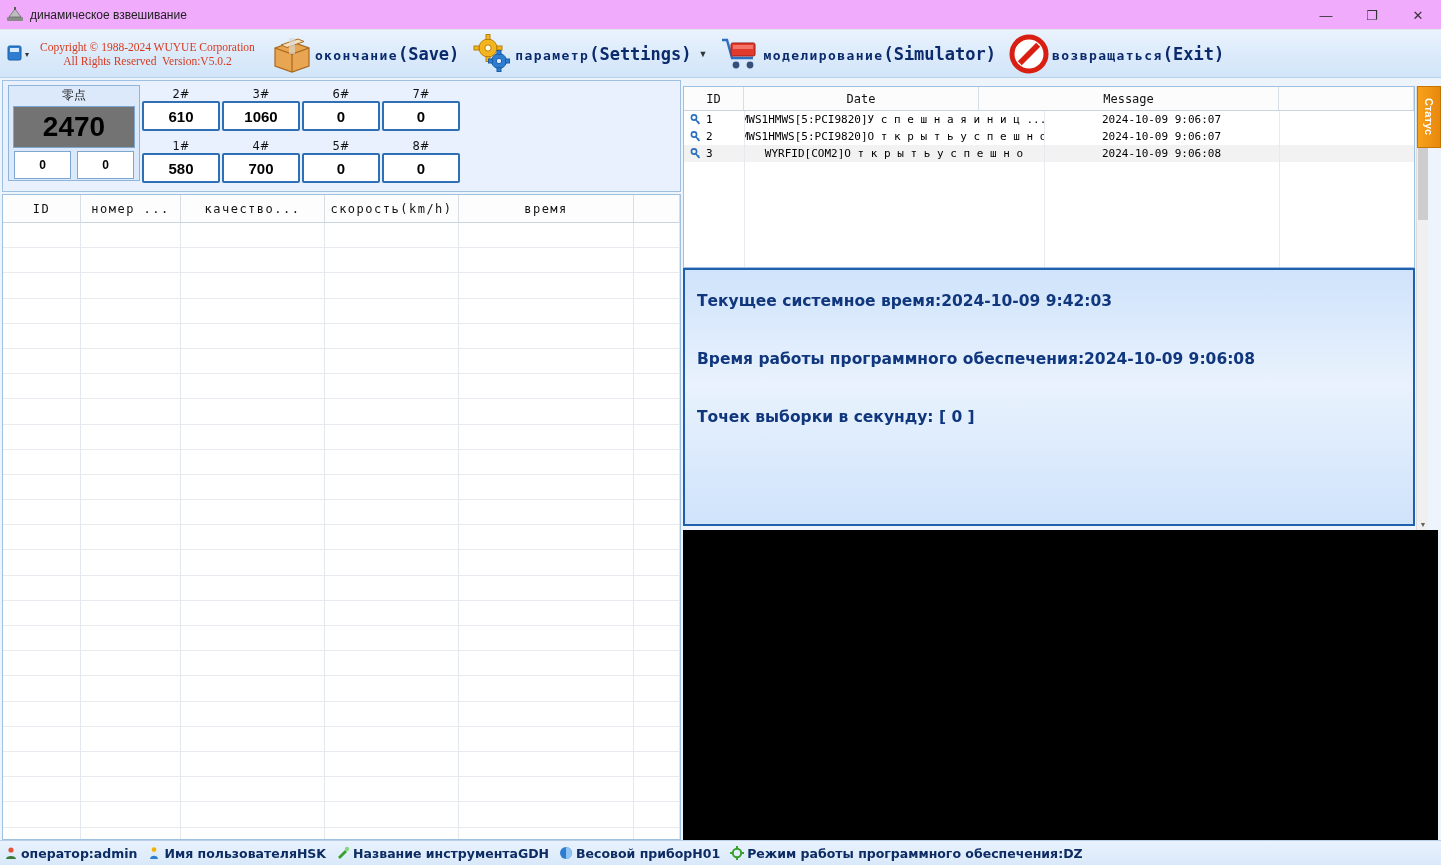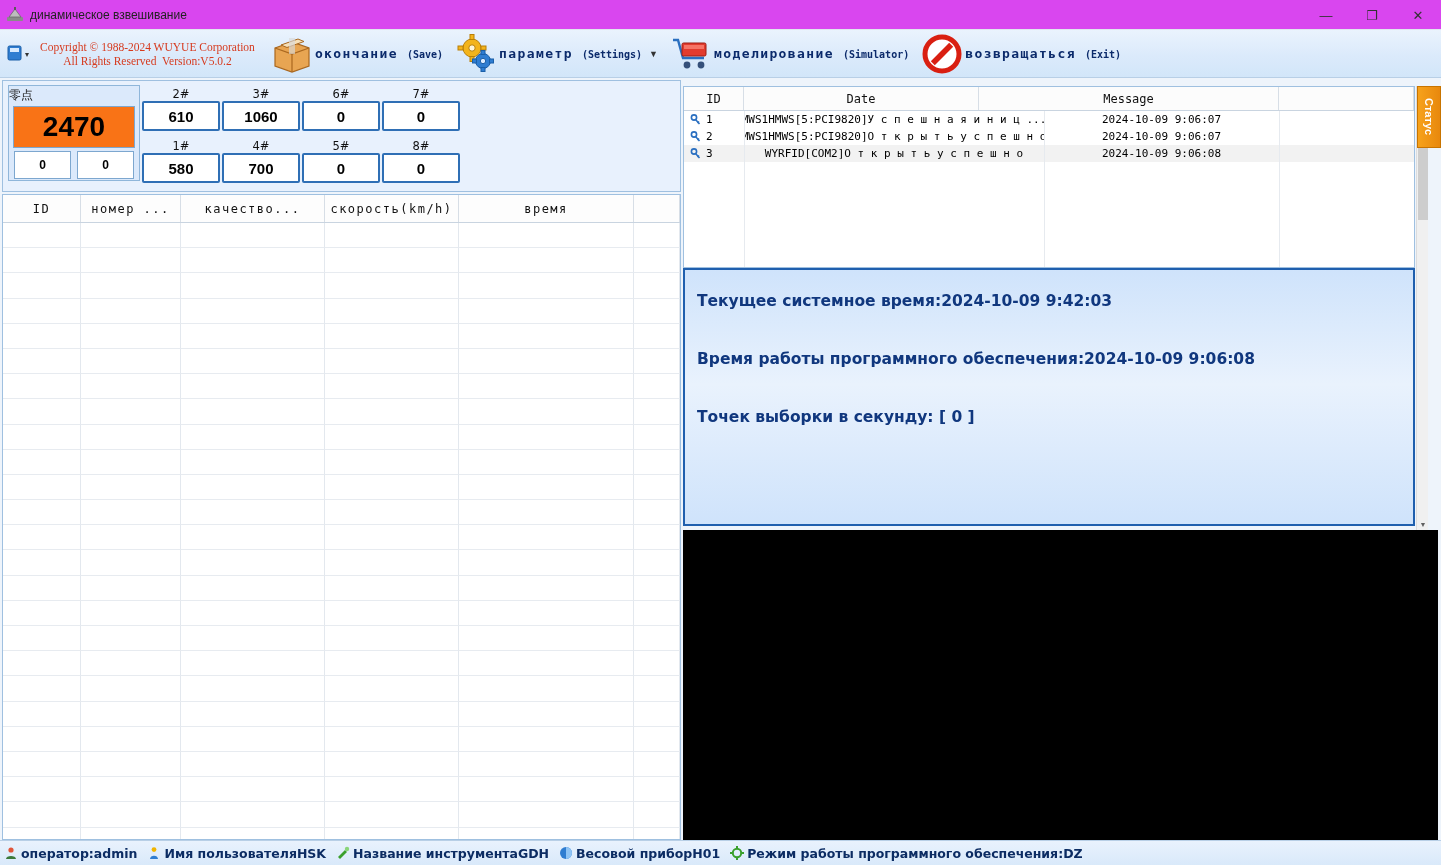--- a/index.html
+++ b/index.html
@@ -12,21 +12,21 @@
   }
   #app {
     position: relative;
     width: 1441px; height: 865px;
     background: #eef4fb;
   }
 
   
   .titlebar {
     position: absolute; left:0; top:0; width:1441px; height:30px;
-    background: #d946ef;
+    background: #f0abfc;
     border-bottom: 1px solid #dfe6ee;
     display: flex; align-items: center;
   }
   .titlebar .tb-icon {
     width: 18px; height: 18px; margin-left: 6px; margin-right: 6px;
     position: relative; flex: 0 0 auto;
   }
   .tb-icon svg { display:block; }
   .titlebar .tb-text {
     font-size: 12px; color: #222; white-space: nowrap;
@@ -61,39 +61,39 @@
   .tb-btn {
     display:flex; align-items:center; height:46px; padding: 0 6px;
     white-space: nowrap; cursor: default;
   }
   .tb-btn .ico { width: 42px; height: 42px; display:flex; align-items:center; justify-content:center; flex:0 0 auto;}
   .tb-btn .lbl {
     font-family: "DejaVu Sans Mono", monospace;
     font-size: 13px; color: #0b2a6b; font-weight: bold;
     letter-spacing: 1.4px; margin-left: 2px;
   }
-  .tb-btn .lbl .small { font-size: 10px; letter-spacing: 0px; margin-left: 9px; }
+  .tb-btn .lbl .small { font-size: 17px; letter-spacing: 0px; }
   .caret { margin-left: 7px; font-size: 9px; color:#333; }
 
   
   .left-top {
     position: absolute; left: 2px; top: 80px; width: 679px; height: 112px;
     background: #e8f1fd;
     border: 1px solid #9fc0e0;
   }
   .zero-box {
     position: absolute; left: 5px; top: 4px; width: 132px; height: 96px;
     border: 1px solid #8fb6da; background: #dbe9fb;
   }
   .zero-title {
-    text-align:left; font-size: 12px; color: #1a1a1a; padding-top: 1px;
+    text-align:center; font-size: 12px; color: #1a1a1a; padding-top: 1px;
     font-family: Liberation Mono, monospace;
   }
   .zero-value {
-    margin: 2px 4px 0 4px; height: 42px; background:#f97316; border:1px solid #7da7cf;
+    margin: 2px 4px 0 4px; height: 42px; background:#737373; border:1px solid #7da7cf;
     display:flex; align-items:center; justify-content:center;
     font-size: 28px; font-weight: bold; color:#000;
   }
   .zero-sub {
     display:flex; gap: 6px; margin: 3px 5px 0 5px;
   }
   .zero-sub .cell {
     flex: 1; height: 28px; background:#fff; border:1px solid #7da7cf;
     font-size: 12px; font-weight: bold; color:#000;
     display:flex; align-items:center; justify-content:center;

